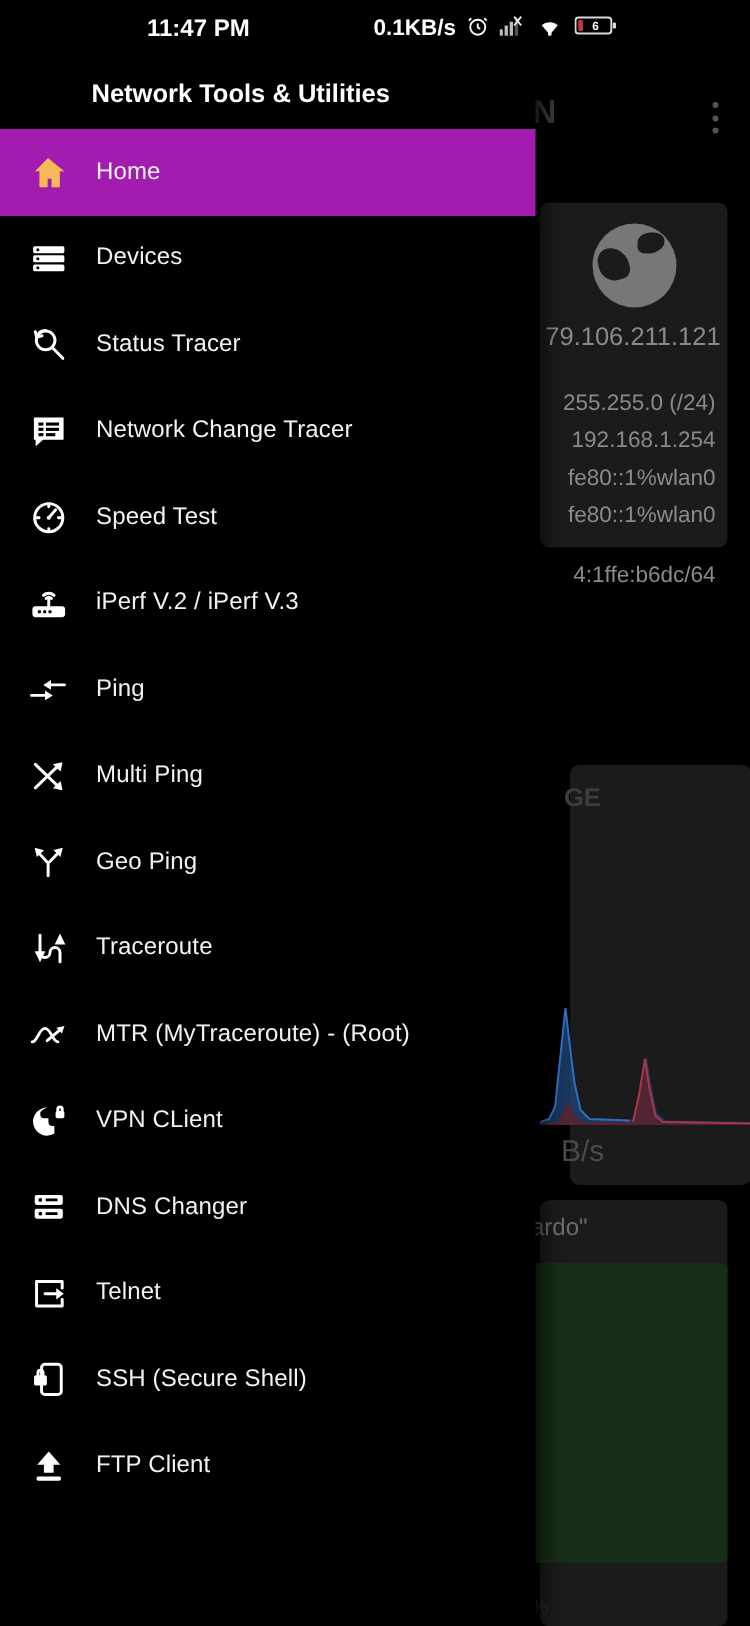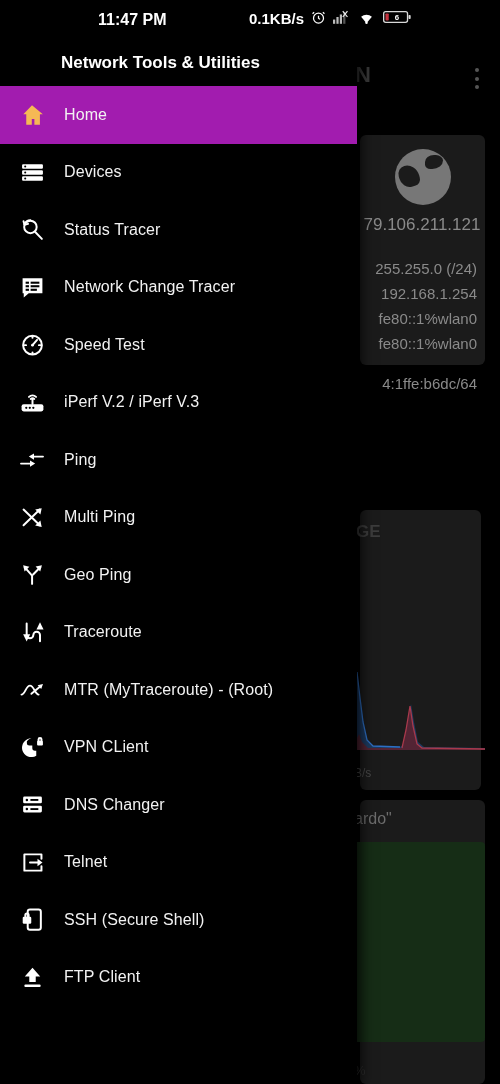--- a/index.html
+++ b/index.html
@@ -72,32 +72,32 @@
     font-size:17px; color:#8a8a8a;
     white-space:nowrap;
   }
   .netline {
     position:absolute; right:8px;
     text-align:right;
     font-size:15px; color:#8a8a8a;
     white-space:nowrap;
   }
 
-  #card-graph { left:360px; top:510px; width:121px; height:280px; }
+  #card-graph { left:380px; top:510px; width:121px; height:280px; }
   #graph-title {
     position:absolute; left:-4px; top:12px;
     font-size:17px; font-weight:bold; color:#3d3d3d;
   }
   #graph-area {
     position:absolute; left:-20px; bottom:40px;
     width:145px; height:90px;
   }
   #graph-unit {
     position:absolute; left:-6px; bottom:10px;
-    font-size:12px; color:#4a4a4a;
+    font-size:20px; color:#4a4a4a;
   }
 
   #card-green { left:360px; top:800px; width:125px; height:284px; }
   #green-title {
     position:absolute; left:-6px; top:10px;
     font-size:16px; color:#6d6d6d; white-space:nowrap;
   }
   #green-body {
     position:absolute; left:-10px; top:42px;
     width:135px; height:200px;

